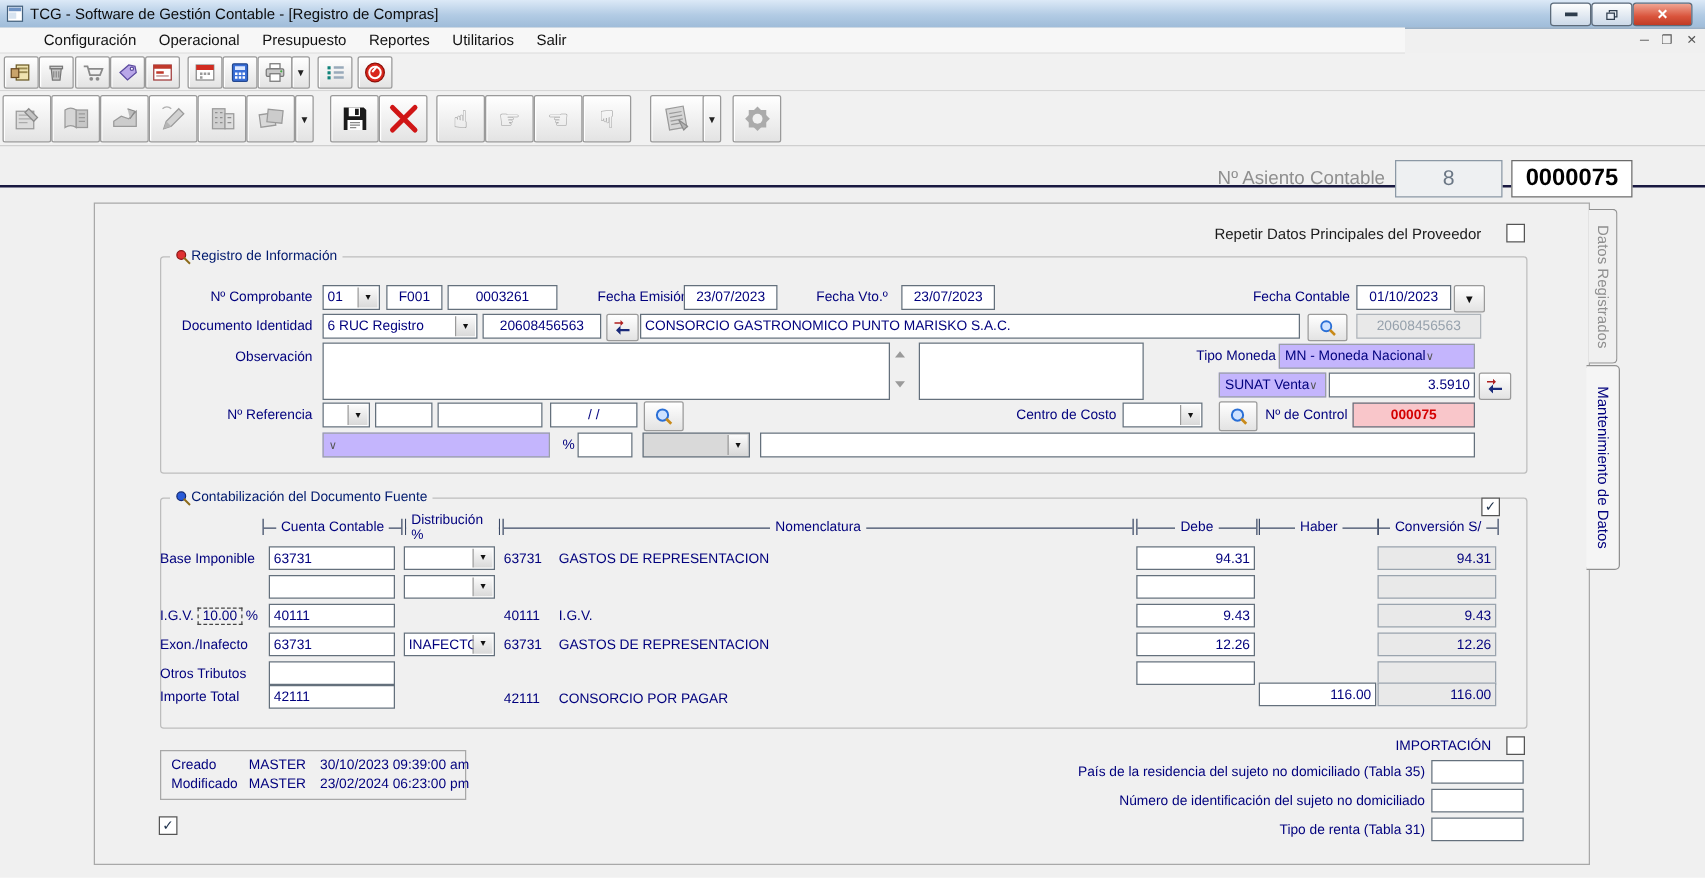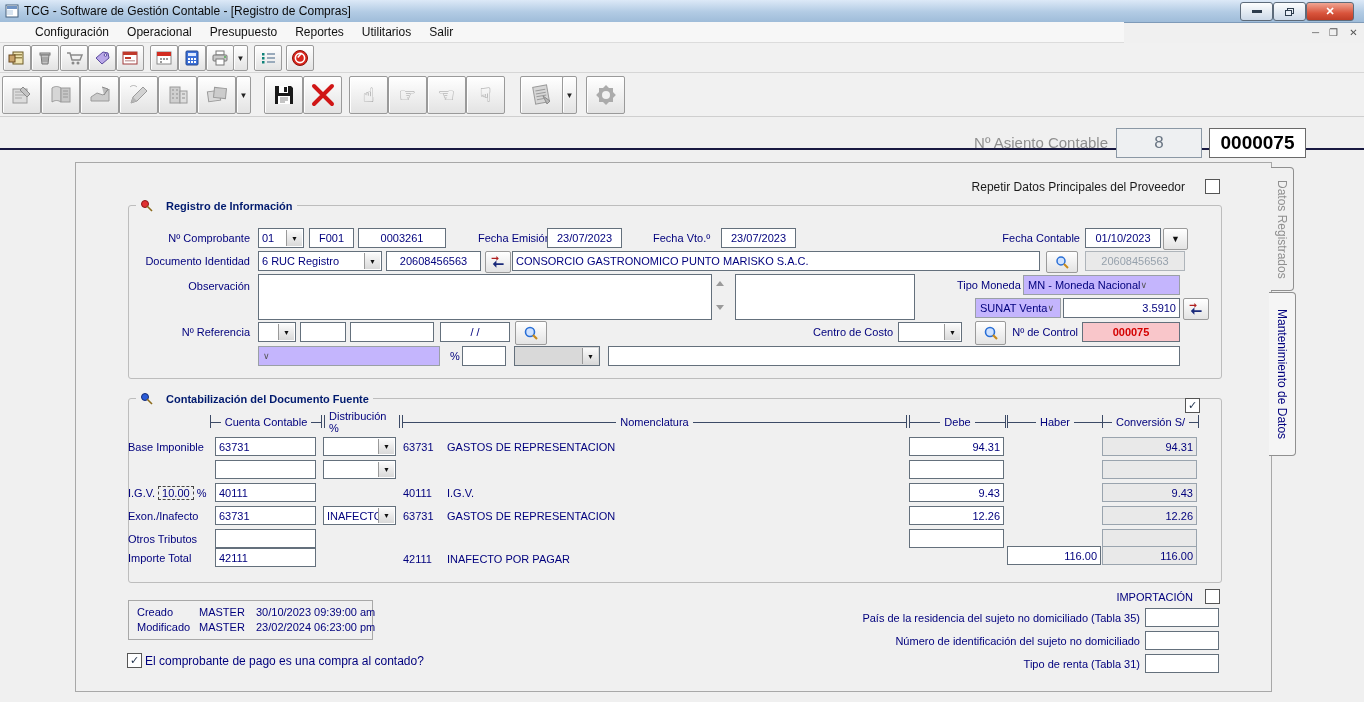--- a/index.html
+++ b/index.html
@@ -48,22 +48,22 @@
   .flat{position:absolute;background:#c4b5fd;border:1px solid #9aa0a6;color:#00007d;
         display:flex;align-items:center;justify-content:flex-start;padding:0 4px;
         box-sizing:border-box;white-space:nowrap;overflow:hidden}
   .flat .chev{font-size:9px;color:#555}
   .chk{position:absolute;width:13px;height:13px;background:#fff;border:1px solid #555;
        display:flex;align-items:center;justify-content:center;
        font:bold 11px "DejaVu Sans",sans-serif;color:#1c2f4a;line-height:1}
   .sqbtn{position:absolute;border:1px solid #9a9a9a;border-radius:2px;
          background:linear-gradient(#ffffff,#e3e3e3);display:flex;align-items:center;justify-content:center}
   .group{position:absolute;border:1px solid #bdbdbd;border-radius:3px}
-  .legend{position:absolute;background:#f0f0f0;color:#001a6e;font-weight:bold;
-          display:flex;align-items:flex-end;gap:13px;padding:0 4px;white-space:nowrap}
+  .legend{position:absolute;background:#f0f0f0;color:#001a6e;font-weight:normal;
+          display:flex;align-items:flex-start;gap:0;padding:0 4px;white-space:nowrap}
   .panel{position:absolute;border:1px solid #a8a8a8;background:#f0f0f0}
   .vtab{position:absolute;border:1px solid #909090;border-left:none;border-radius:0 4px 4px 0;
         background:#f0f0f0;writing-mode:vertical-rl;display:flex;align-items:center;justify-content:center;
         font-size:12px;white-space:nowrap}
   .hdrcell{position:absolute;height:13px;border-left:1px solid #3c4a66;border-right:1px solid #3c4a66;
            display:flex;align-items:center;justify-content:center;color:#00007d}
   .hdrcell::before{content:"";position:absolute;left:0;right:0;top:55%;height:1px;background:#3c4a66}
   .hdrcell span{position:relative;background:#f0f0f0;padding:0 4px}
   .dashed{border:1px dashed #444;padding:0 3px;margin:0 3px}
   .auditbox{position:absolute;border:1px solid #a8a8a8}
@@ -486,34 +486,33 @@
   <div class="inp right conv" style="left:1102px;top:506px;width:95px;height:19px">12.26</div>
 
   <span class="lbl" style="left:128px;top:533px">Otros Tributos</span>
   <div class="inp" style="left:215px;top:529px;width:101px;height:19px"></div>
   <div class="inp right" style="left:909px;top:529px;width:95px;height:19px"></div>
   <div class="inp right conv" style="left:1102px;top:529px;width:95px;height:19px"></div>
 
   <span class="lbl" style="left:128px;top:552px">Importe Total</span>
   <div class="inp" style="left:215px;top:548px;width:101px;height:19px">42111</div>
   <span class="lbl" style="left:403px;top:553px">42111</span>
-  <span class="lbl" style="left:447px;top:553px">INAFECTO POR PAGAR</span>
+  <span class="lbl" style="left:447px;top:553px">CONSORCIO POR PAGAR</span>
   <div class="inp right" style="left:1007px;top:546px;width:94px;height:19px">116.00</div>
   <div class="inp right conv" style="left:1102px;top:546px;width:95px;height:19px">116.00</div>
 
   <div class="auditbox" style="left:128px;top:600px;width:243px;height:38px">
     <span class="lbl" style="left:8px;top:5px">Creado</span>
     <span class="lbl" style="left:70px;top:5px">MASTER</span>
     <span class="lbl" style="left:127px;top:5px">30/10/2023 09:39:00 am</span>
     <span class="lbl" style="left:8px;top:20px">Modificado</span>
     <span class="lbl" style="left:70px;top:20px">MASTER</span>
     <span class="lbl" style="left:127px;top:20px">23/02/2024 06:23:00 pm</span>
   </div>
   <div class="chk" style="left:127px;top:653px">✓</div>
-  <span class="lbl" style="left:145px;top:654px;font-size:12px">El comprobante de pago es una compra al contado?</span>
 
   <span class="lbl" style="left:1043px;top:591px;width:150px;text-align:right">IMPORTACIÓN</span>
   <div class="chk" style="left:1205px;top:589px"></div>
   <span class="lbl" style="left:840px;top:612px;width:300px;text-align:right">País de la residencia del sujeto no domiciliado (Tabla 35)</span>
   <div class="inp" style="left:1145px;top:608px;width:74px;height:19px"></div>
   <span class="lbl" style="left:840px;top:635px;width:300px;text-align:right">Número de identificación del sujeto no domiciliado</span>
   <div class="inp" style="left:1145px;top:631px;width:74px;height:19px"></div>
   <span class="lbl" style="left:840px;top:658px;width:300px;text-align:right">Tipo de renta (Tabla 31)</span>
   <div class="inp" style="left:1145px;top:654px;width:74px;height:19px"></div>
 

